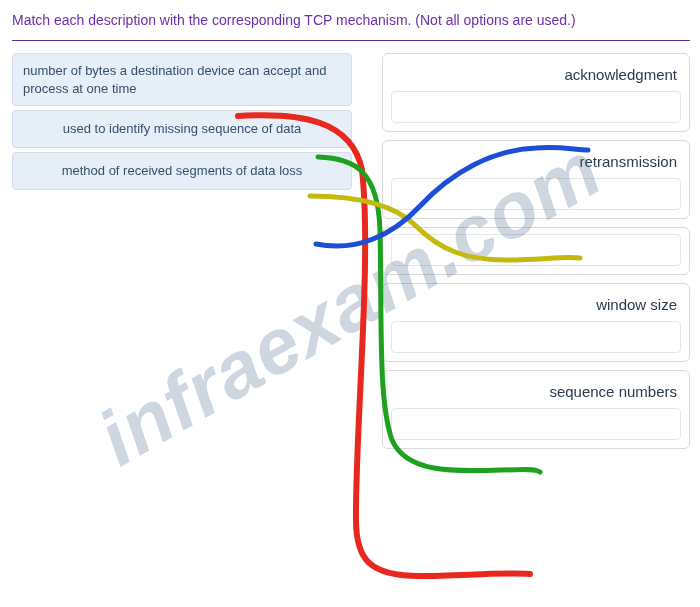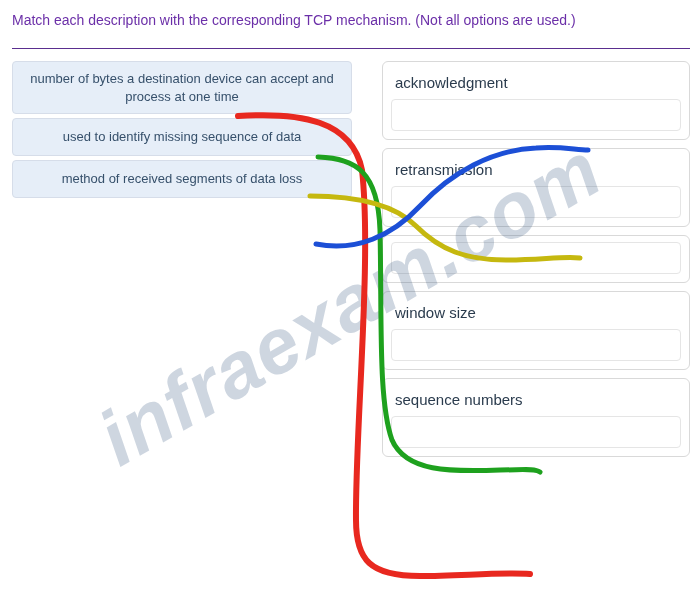--- a/index.html
+++ b/index.html
@@ -12,21 +12,21 @@
     overflow: hidden;
     position: relative;
   }
   .page {
     padding: 12px 10px 10px 12px;
     box-sizing: border-box;
   }
   .prompt {
     color: #6b2fa8;
     font-size: 14px;
-    margin-bottom: 20px;
+    margin-bottom: 12px;
   }
   .rule {
     border: none;
     border-top: 1px solid #5a2e8f;
     margin: 0 0 12px 0;
   }
   .cols {
     display: flex;
     gap: 30px;
   }
@@ -35,21 +35,21 @@
     display: flex;
     flex-direction: column;
     gap: 4px;
   }
   .left-item {
     background: #e6eef8;
     border: 1px solid #d6dde9;
     border-radius: 4px;
     color: #36506b;
     font-size: 13px;
-    text-align: center;
+    text-align: left;
     padding: 8px 10px;
     line-height: 1.35;
     min-height: 20px;
     display: flex;
     align-items: center;
     justify-content: center;
   }
   .right-col {
     flex: 1;
     display: flex;
@@ -58,21 +58,21 @@
   }
   .right-group {
     border: 1px solid #d9d9d9;
     border-radius: 6px;
     padding: 6px 8px 8px 8px;
     background: #fff;
   }
   .right-title {
     color: #2a3b4d;
     font-size: 15px;
-    text-align: left;
+    text-align: right;
     padding: 6px 4px 8px 4px;
   }
   .dropzone {
     border: 1px solid #e5e5e5;
     border-radius: 4px;
     height: 30px;
     background: #fff;
   }
   
   .wm {

